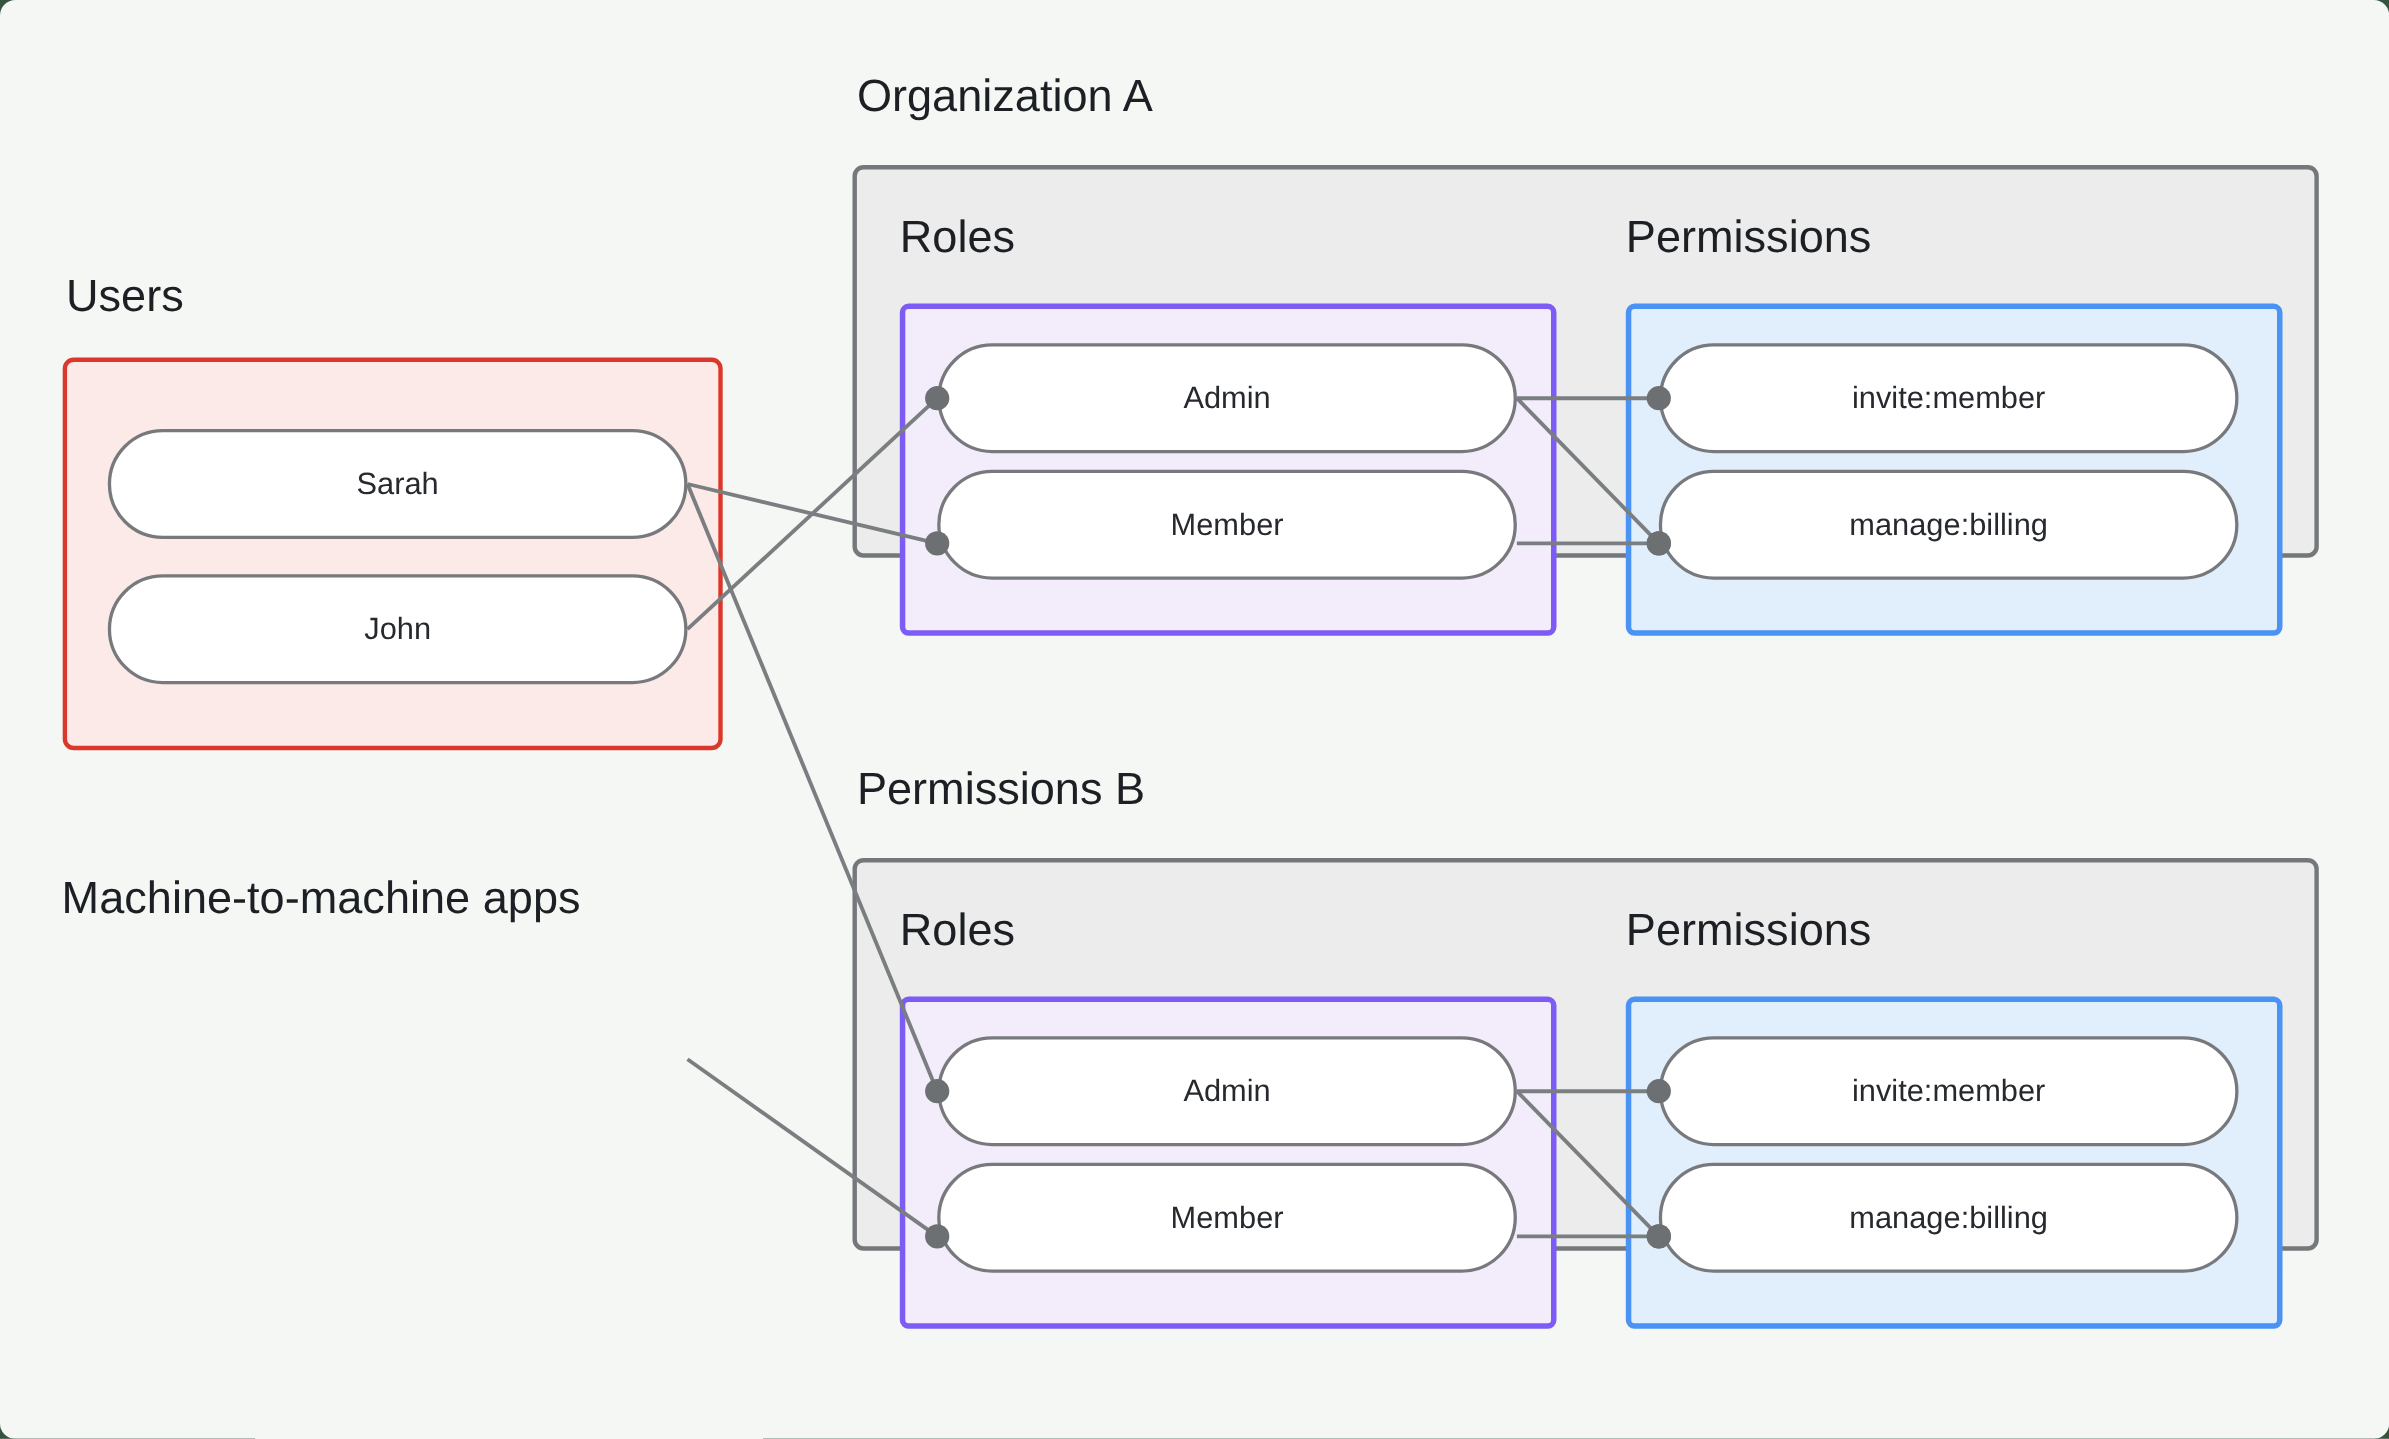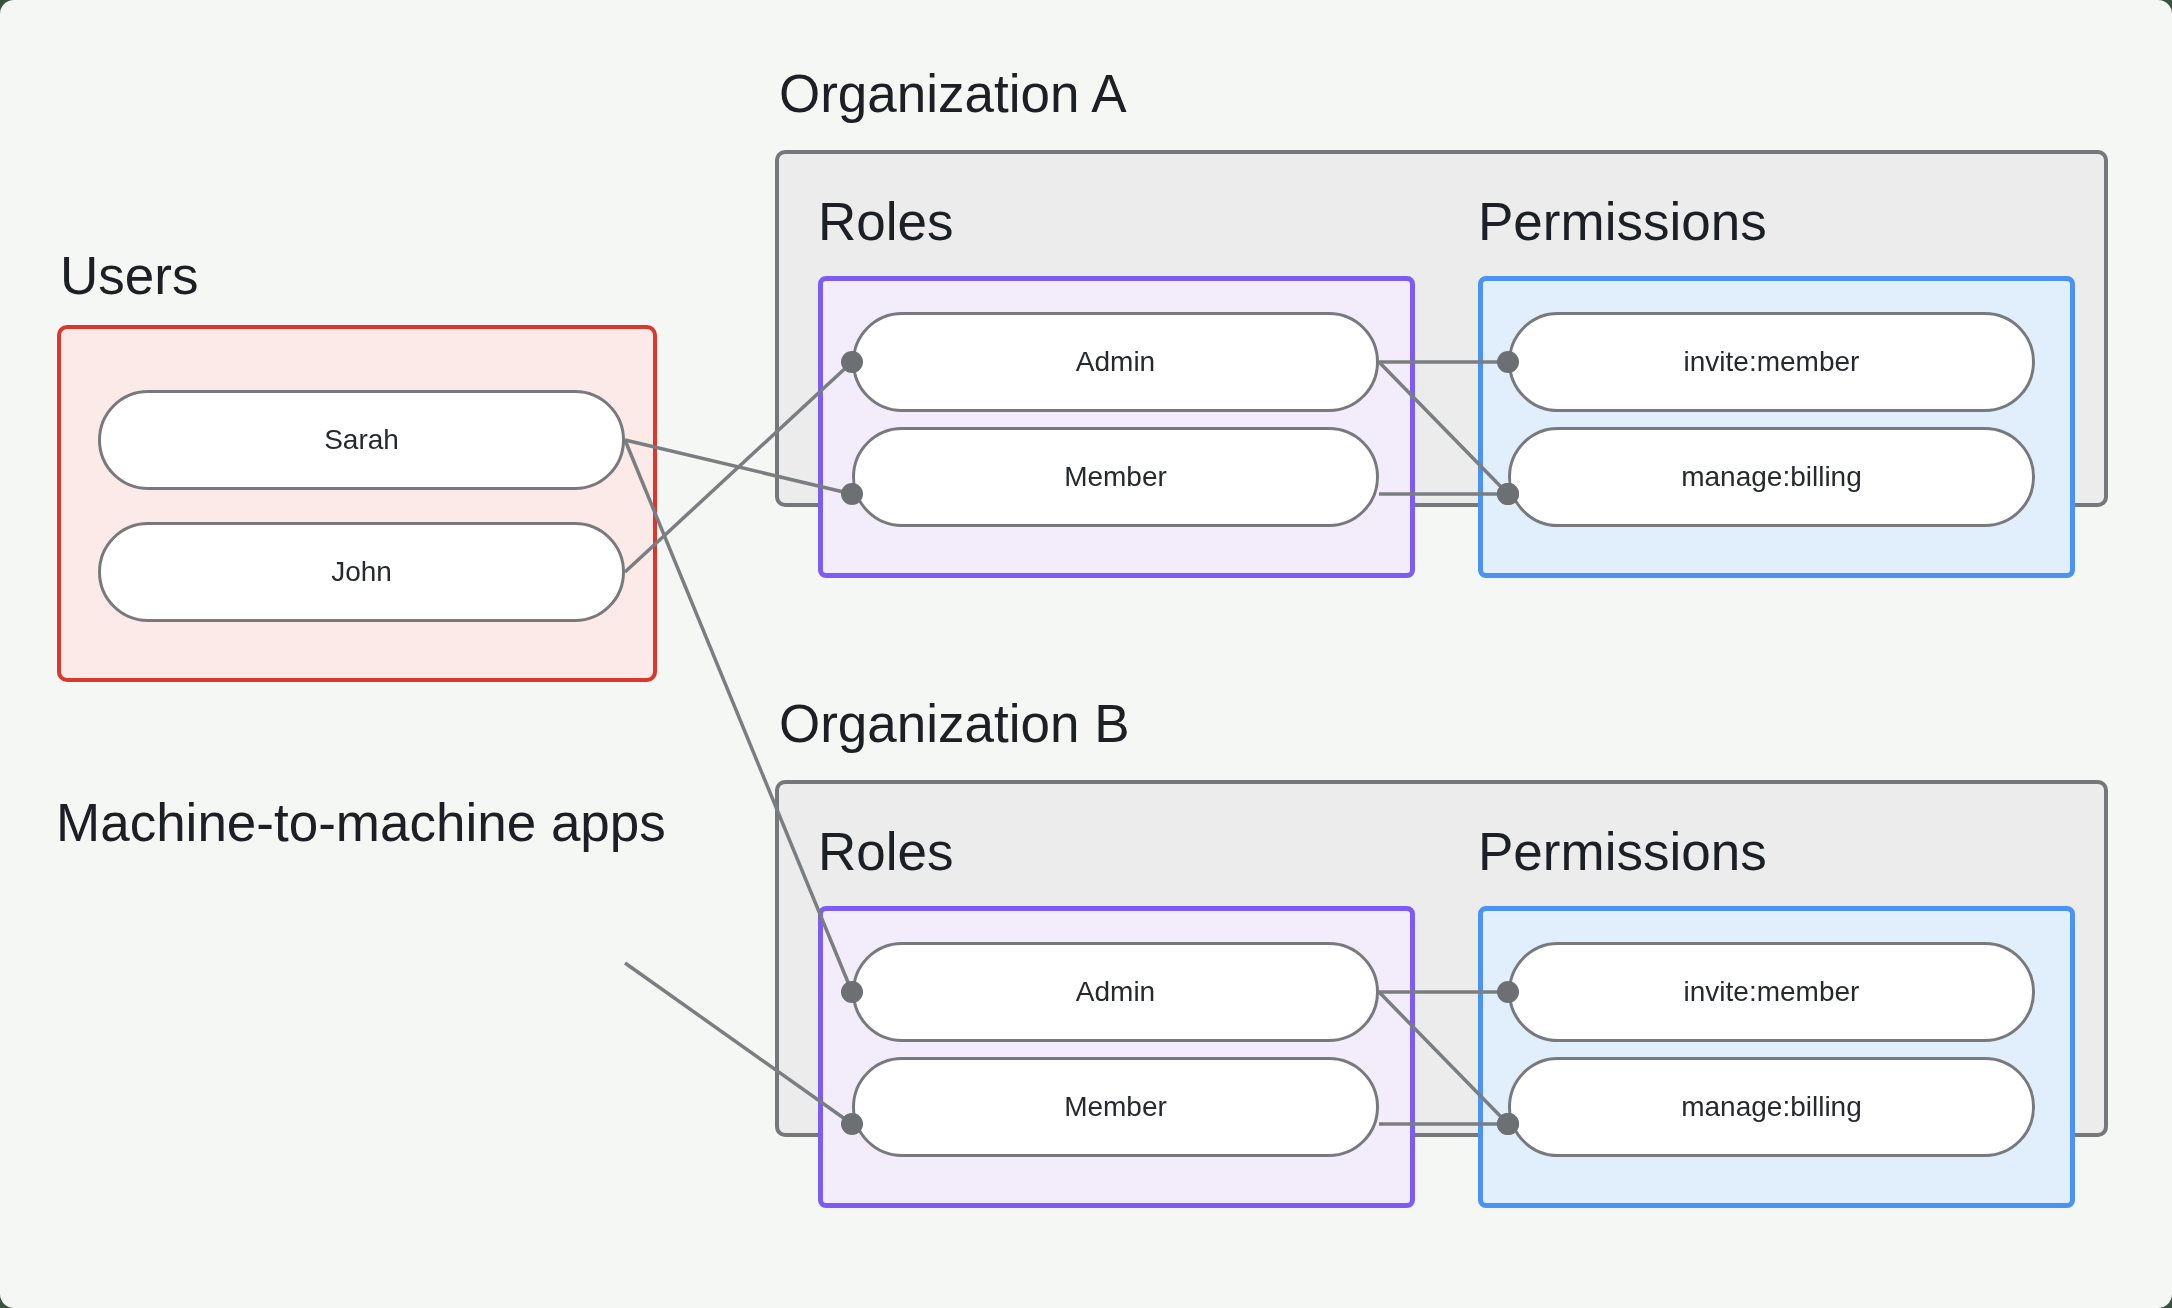--- a/index.html
+++ b/index.html
@@ -11,21 +11,21 @@
   }
   .stage {
     position: relative;
     width: 2172px; height: 1308px;
     background: var(--bg, #f4f7f4);
     border-radius: 14px;
     overflow: hidden;
   }
   .label {
     position: absolute;
-    font-size: 53px;
+    font-size: 41px;
     font-weight: 500;
     color: var(--heading-text, #1c1f23);
     line-height: 1.15;
     white-space: nowrap;
   }
   .users-label { left: 60px; top: 246px; }
   .m2m-label   { left: 56px; top: 793px; }
   .org-a-title { left: 779px; top: 64px; }
   .org-b-title { left: 779px; top: 694px; }
 
@@ -104,21 +104,21 @@
     <div class="subgroup roles-box">
       <div class="pill pill-row-1">Admin</div>
       <div class="pill pill-row-2">Member</div>
     </div>
     <div class="subgroup perms-box">
       <div class="pill pill-row-1">invite:member</div>
       <div class="pill pill-row-2">manage:billing</div>
     </div>
   </div>
 
-  <div class="label org-b-title">Organization B</div>
+  <div class="label org-b-title">Permissions B</div>
   <div class="org org-b">
     <div class="label inner-label roles-pos">Roles</div>
     <div class="label inner-label perms-pos">Permissions</div>
     <div class="subgroup roles-box">
       <div class="pill pill-row-1">Admin</div>
       <div class="pill pill-row-2">Member</div>
     </div>
     <div class="subgroup perms-box">
       <div class="pill pill-row-1">invite:member</div>
       <div class="pill pill-row-2">manage:billing</div>

